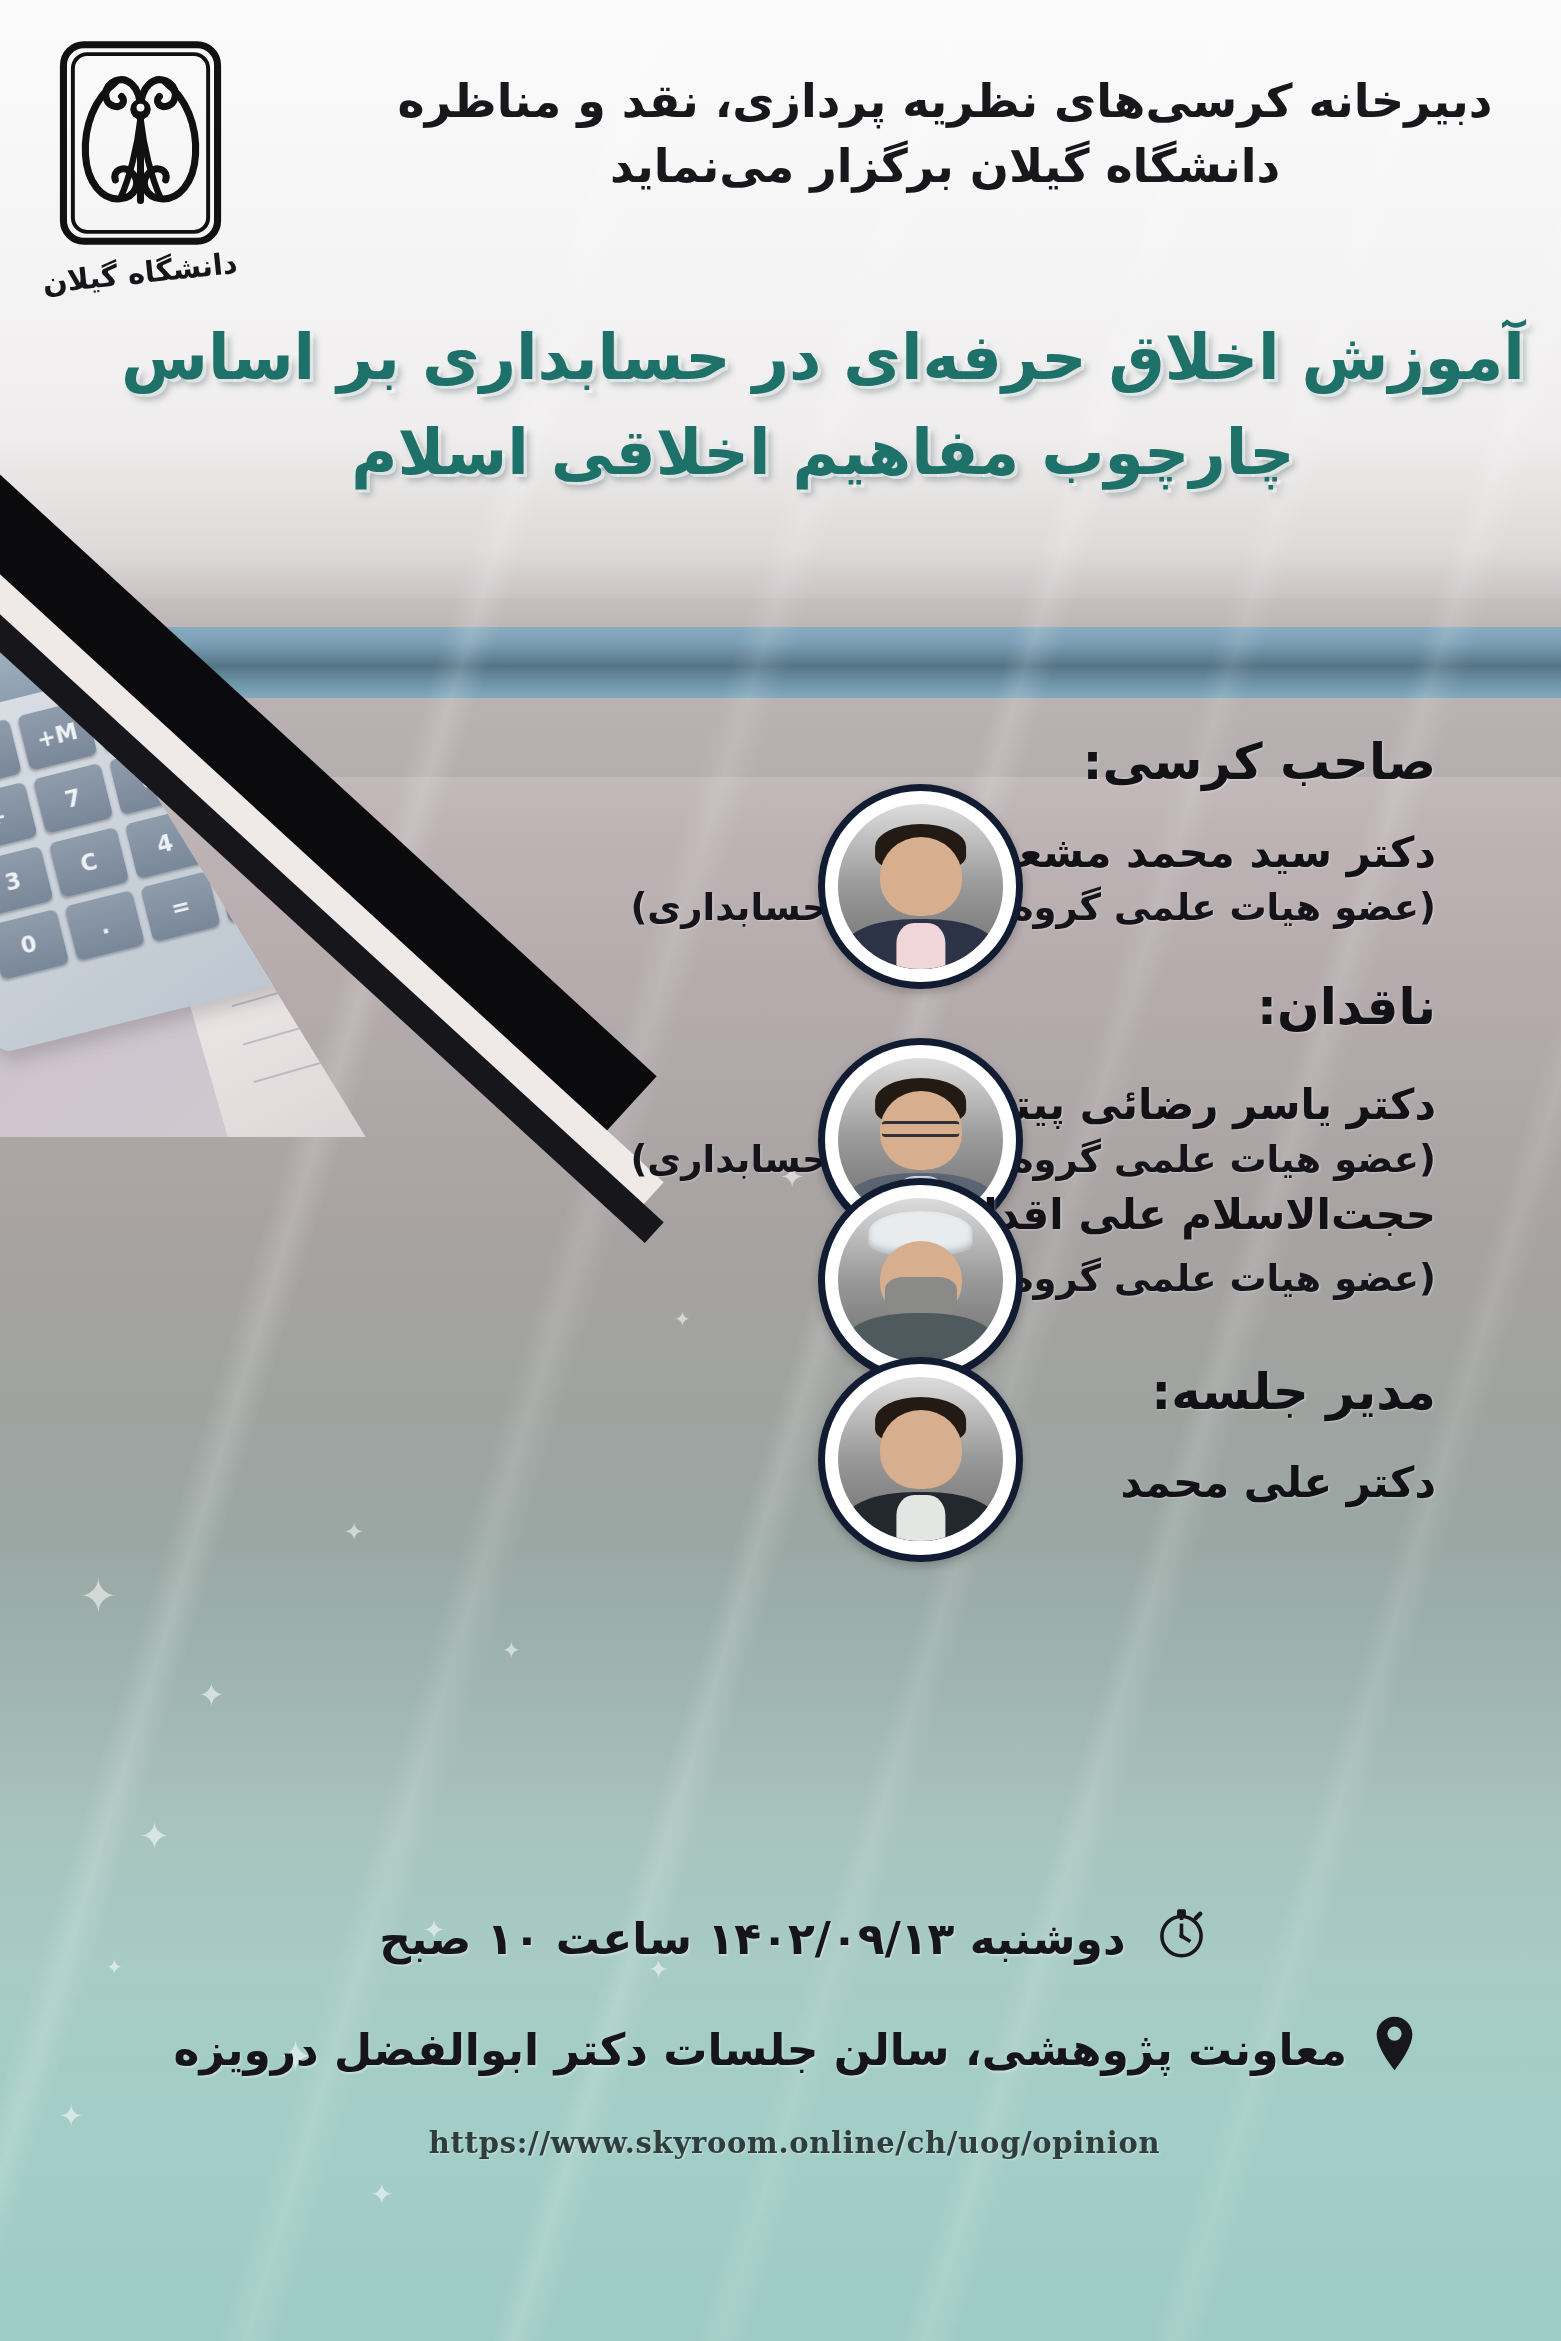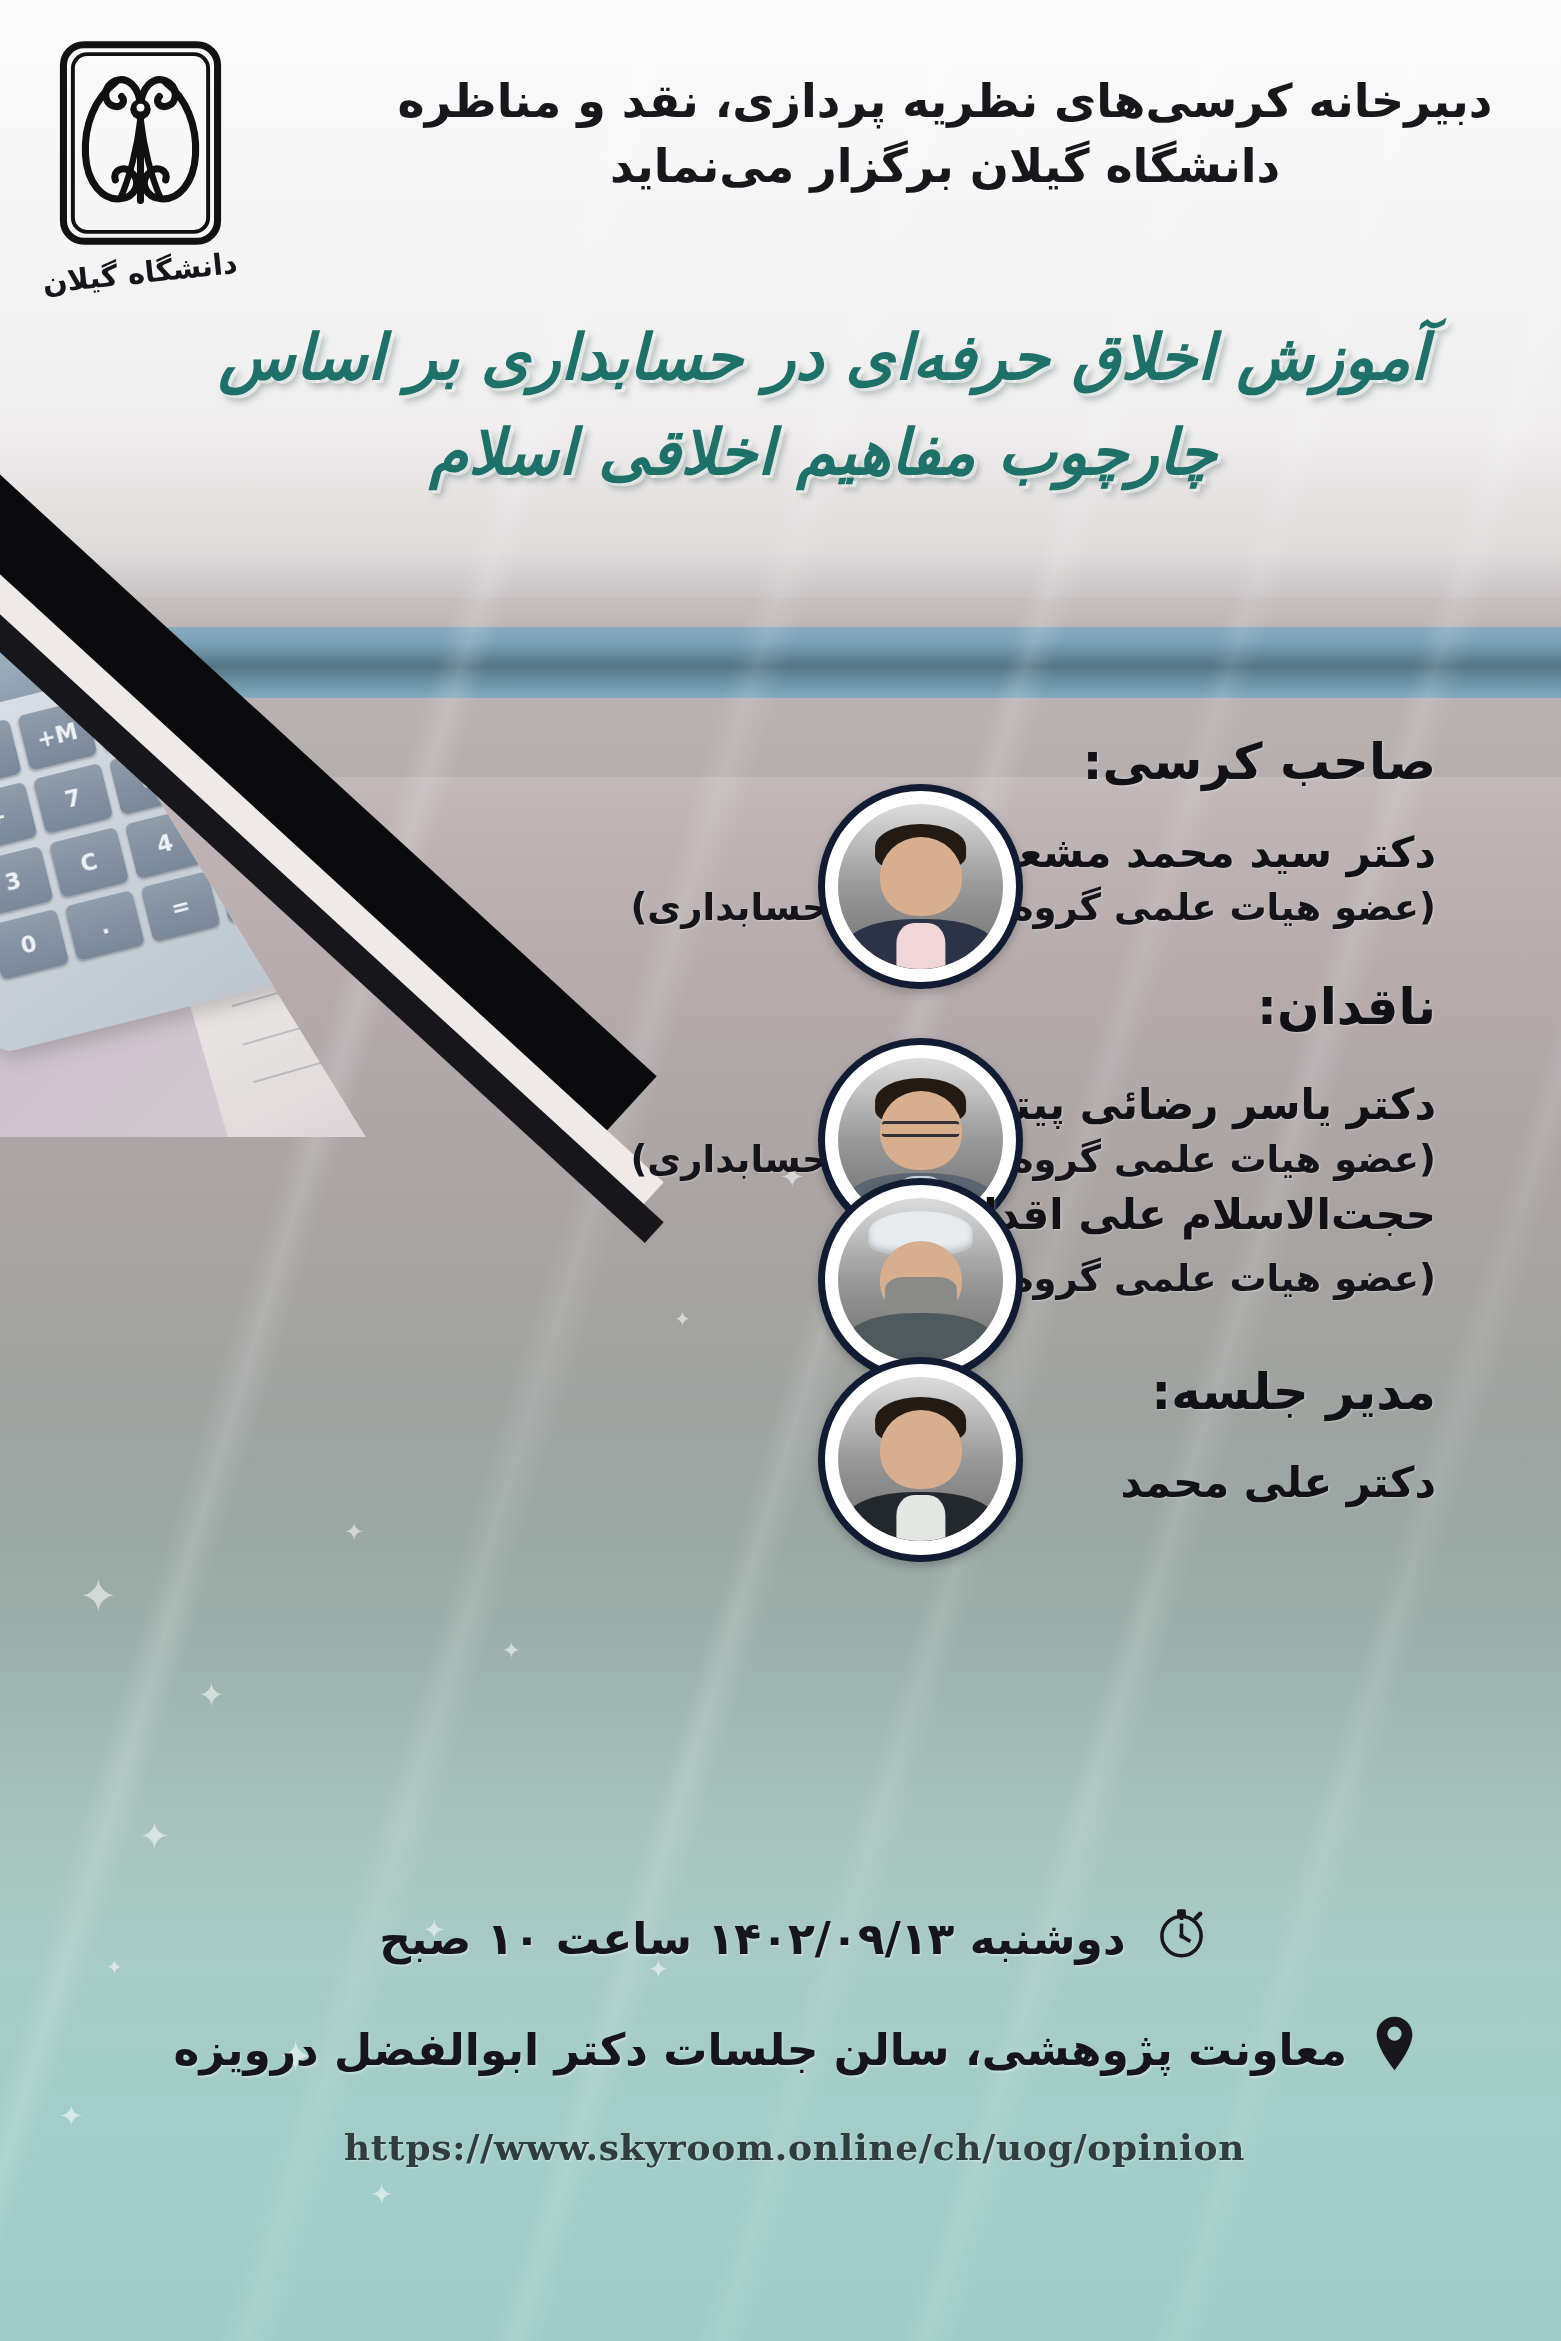--- a/index.html
+++ b/index.html
@@ -152,21 +152,20 @@
 
   
   .title{
     position:absolute; left:119px; top:311px; width:1408px;
     text-align:center; direction:rtl;
   }
   .title-line{
     font-size:63px; font-weight:bold;
     color:#1d7168;
     line-height:1.5;
-    font-style:italic;
     text-shadow:3.3px 3.3px 0 rgba(255,255,255,.55), 5.3px 6px 6.6px rgba(60,90,88,.35);
   }
 
   
   .people{position:absolute; right:46px; top:730px; width:1434px; direction:rtl;}
   .person{position:relative; min-height:145px; margin-bottom:0;}
   .role{
     font-size:50px; font-weight:bold; color:#111116;
     text-align:right; padding-right:79px; line-height:1.3;
     text-shadow:1.3px 1.3px 2px rgba(255,255,255,.35);
@@ -247,21 +246,21 @@
 
   
   .footer{position:absolute; left:0; right:0; top:1904px; direction:rtl; text-align:center;padding-left:28px;}
   .f-line{
     font-size:44px; font-weight:bold; color:#15151b;
     line-height:1.3; margin-bottom:41px;
     text-shadow:1.3px 1.3px 2px rgba(255,255,255,.35);
   }
   .f-ic{display:inline-block; vertical-align:-6.6px; margin-left:12px;}
   .f-url{
-    font-size:36px; font-weight:bold; color:#2f3d3c;
+    font-size:29px; font-weight:bold; color:#2f3d3c;
     direction:ltr; letter-spacing:0.7px;
     font-family:"DejaVu Serif","Liberation Serif",serif;
     text-shadow:1.3px 1.3px 2px rgba(255,255,255,.4);
   }
 </style>
 </head>
 <body>
 
 <div class="poster">
 

